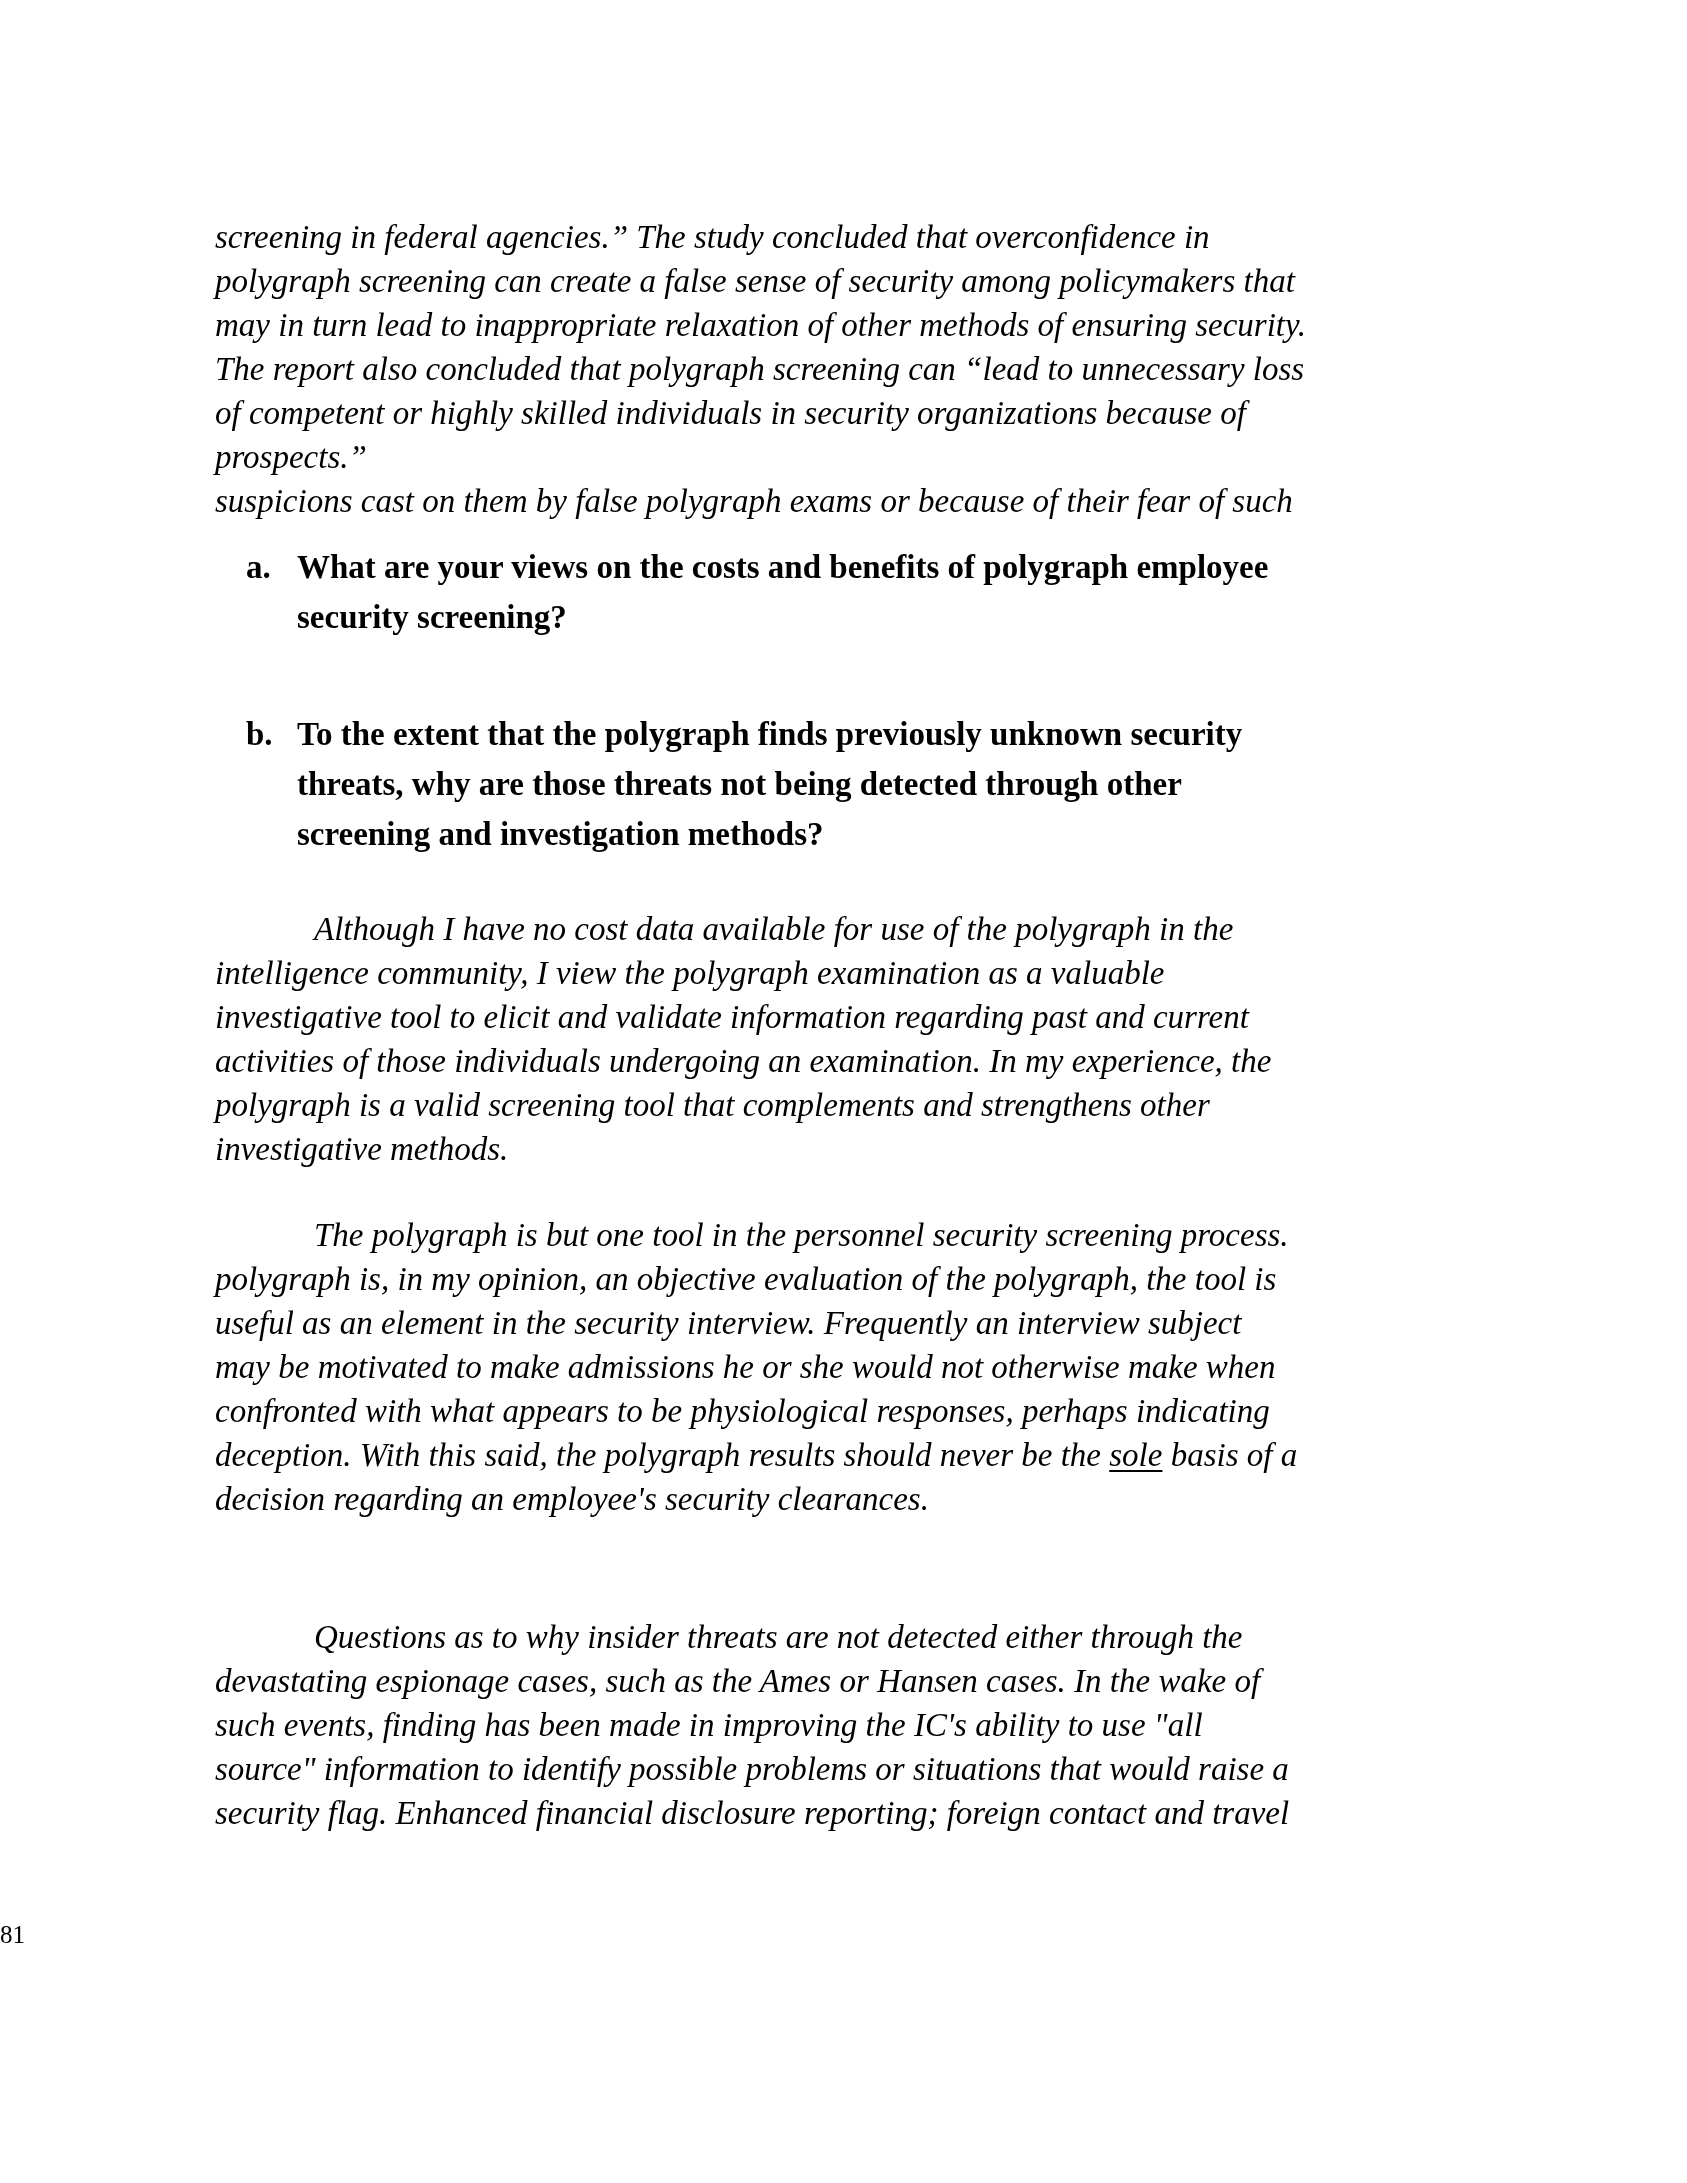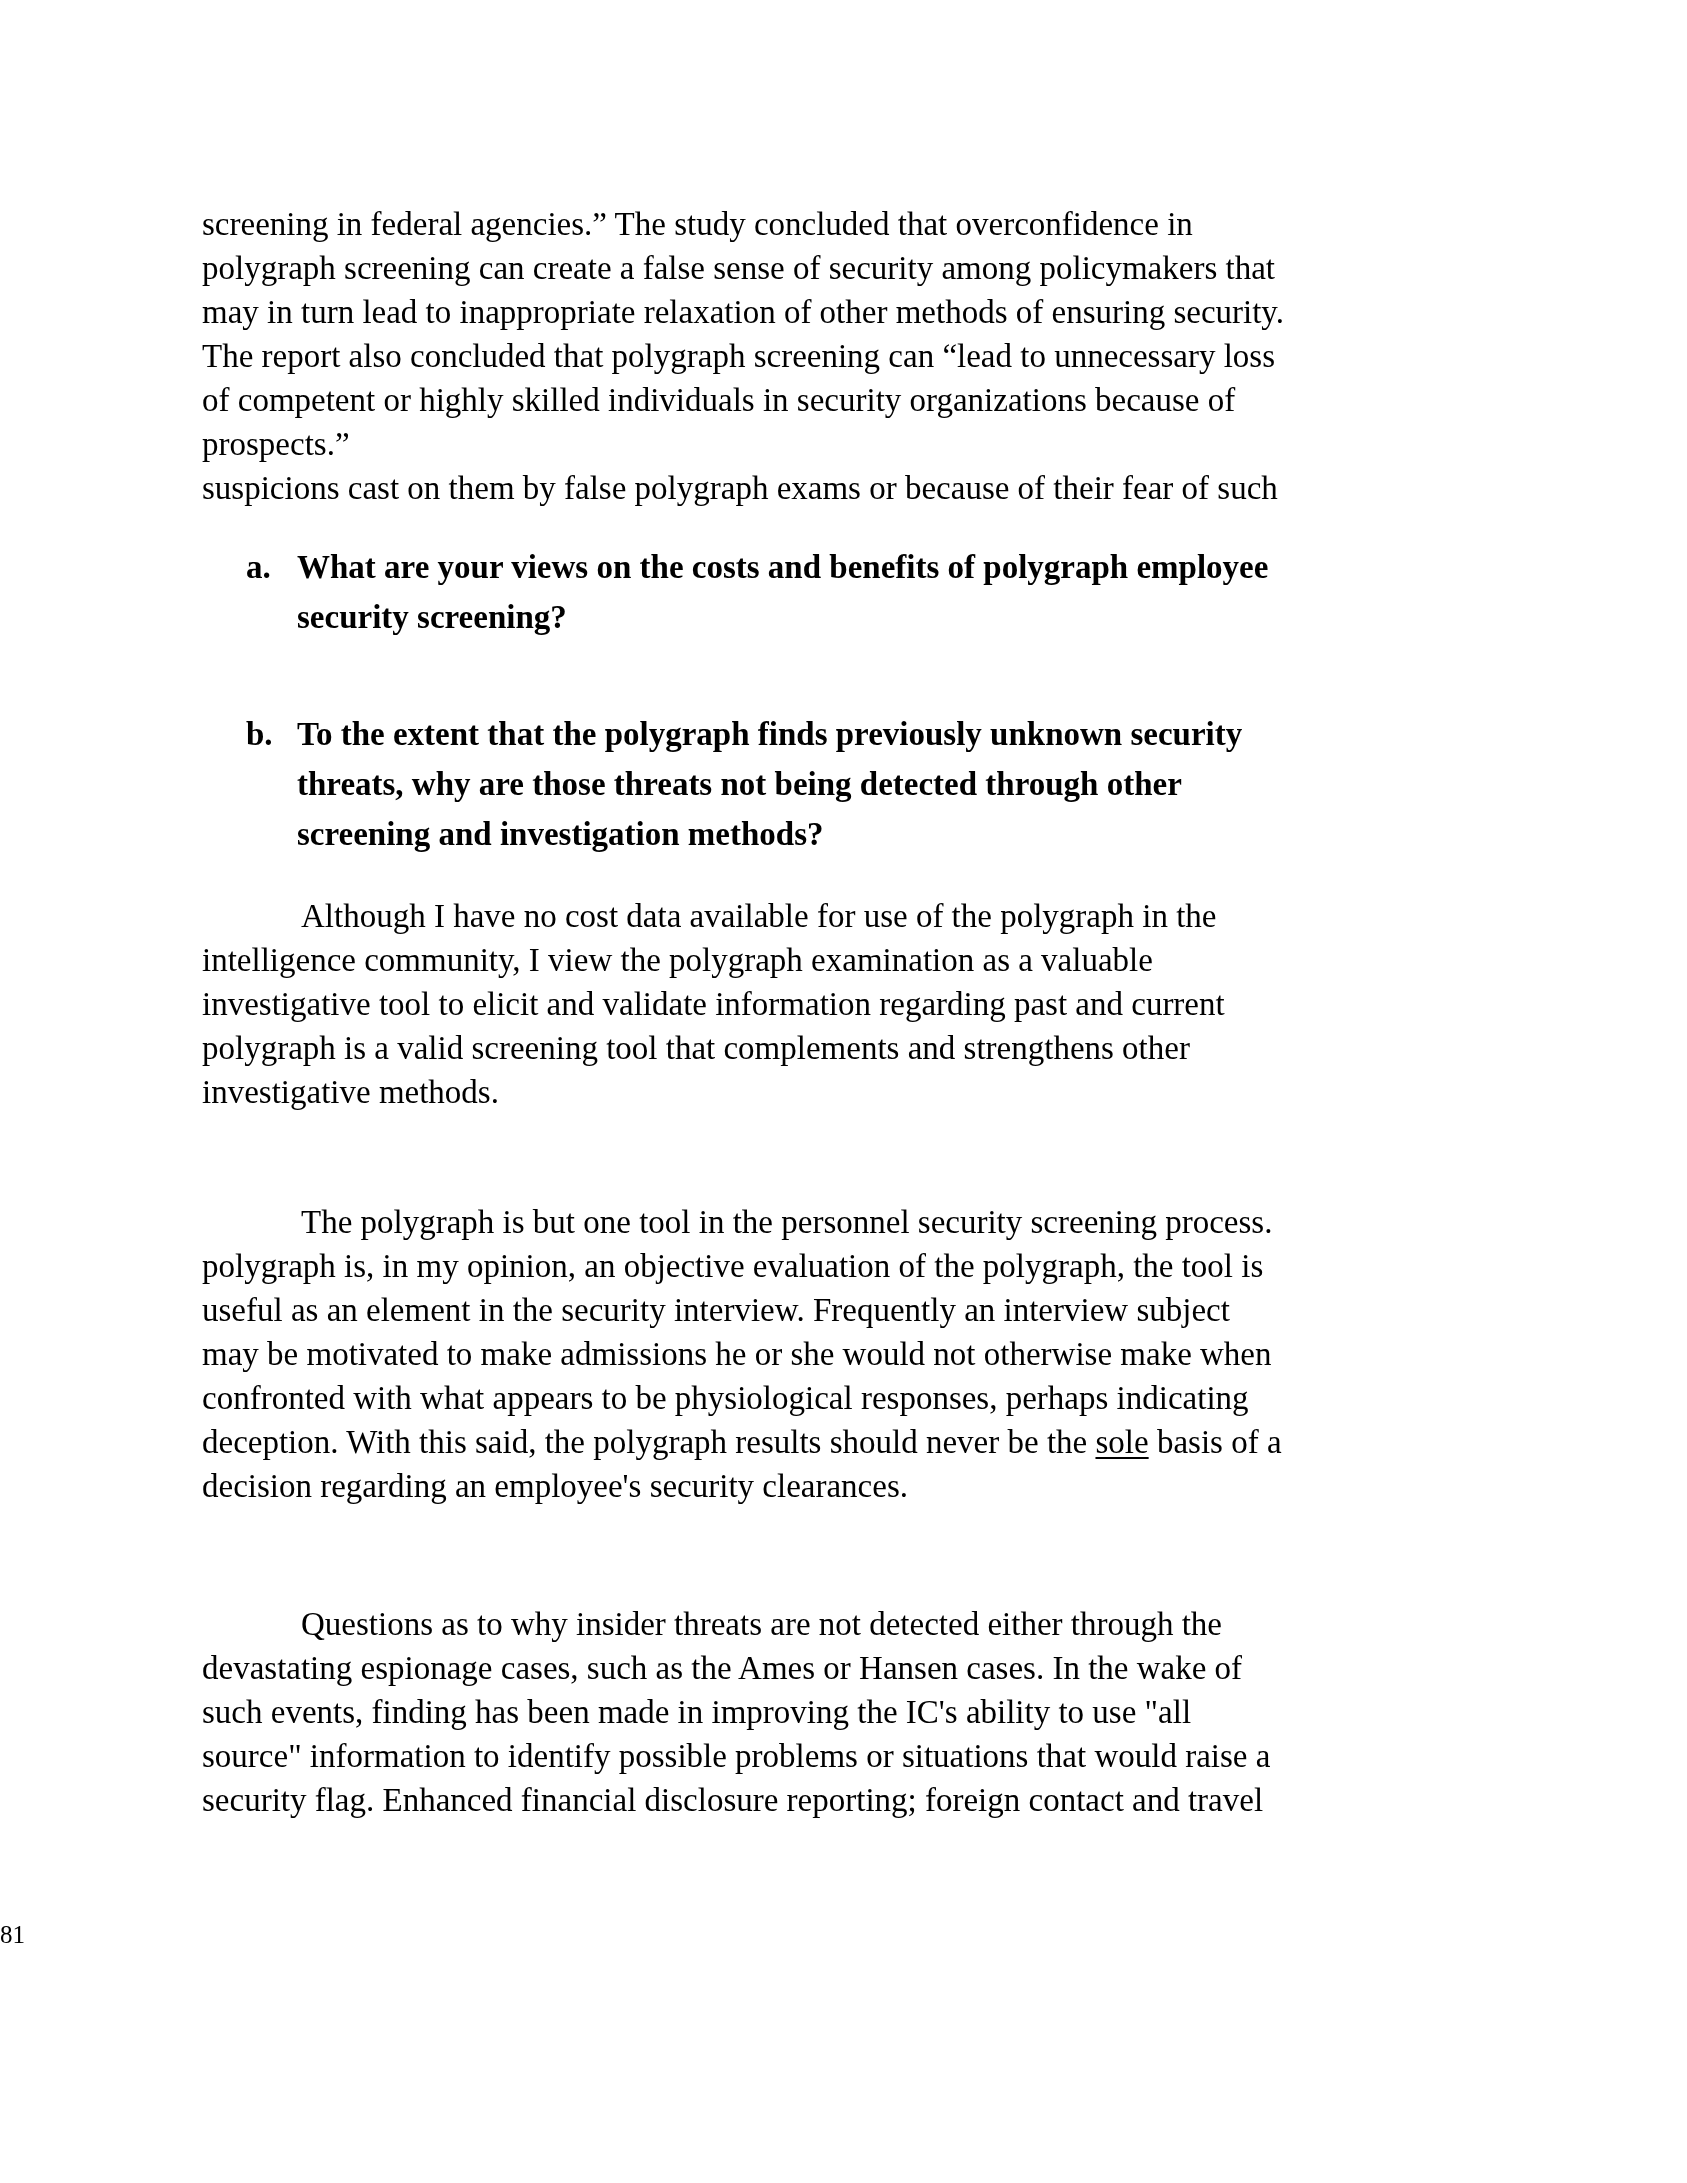--- a/index.html
+++ b/index.html
@@ -22,21 +22,22 @@
       width: 1277px;
     }
     .line {
       font-size: 33px;
       line-height: 44px;
       height: 44px;
       white-space: nowrap;
       letter-spacing: 0px;
     }
     .para {
-      margin: 4px;
+      margin: 17px;
+      font-style: italic;
     }
     .q-block {
       position: relative;
     }
     .q-line {
       font-size: 33px;
       font-weight: bold;
       line-height: 50px;
       height: 50px;
       white-space: nowrap;
@@ -101,20 +102,21 @@
     </div>
     <div class="q-line">
       <span class="q-text">screening and investigation methods?</span>
     </div>
   </div>
 
   <div class="para" style="position:absolute; top:692px; left:0;">
     <div class="line indent">Although I have no cost data available for use of the polygraph in the</div>
     <div class="line">intelligence community, I view the polygraph examination as a valuable</div>
     <div class="line">investigative tool to elicit and validate information regarding past and current</div>
+    <div class="line">activities of those individuals undergoing an examination.  In my experience, the</div>
     <div class="line">polygraph is a valid screening tool that complements and strengthens other</div>
     <div class="line">investigative methods.</div>
   </div>
 
   <div class="para" style="position:absolute; top:998px; left:0;">
     <div class="line indent">The polygraph is but one tool in the personnel security screening process.</div>
     <div class="line">polygraph is, in my opinion, an objective evaluation of the polygraph, the tool is</div>
     <div class="line">useful as an element in the security interview.  Frequently an interview subject</div>
     <div class="line">may be motivated to make admissions he or she would not otherwise make when</div>
     <div class="line">confronted with what appears to be physiological responses, perhaps indicating</div>

